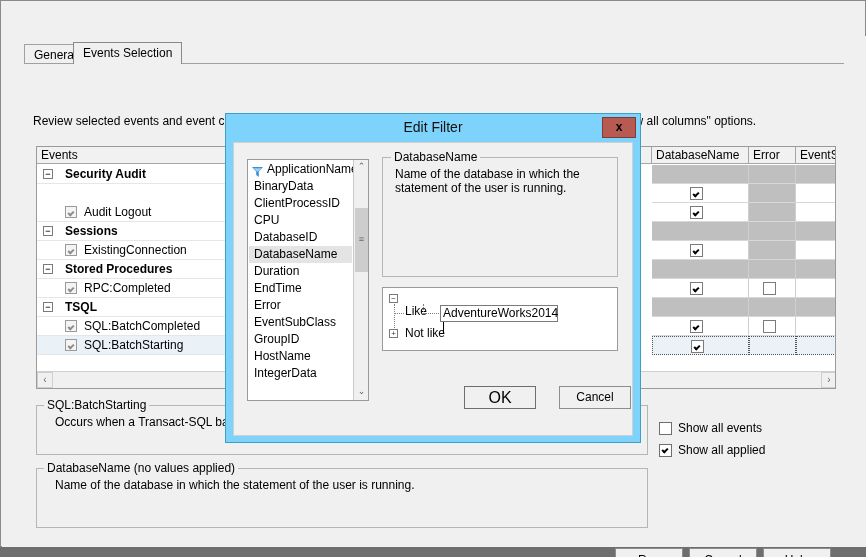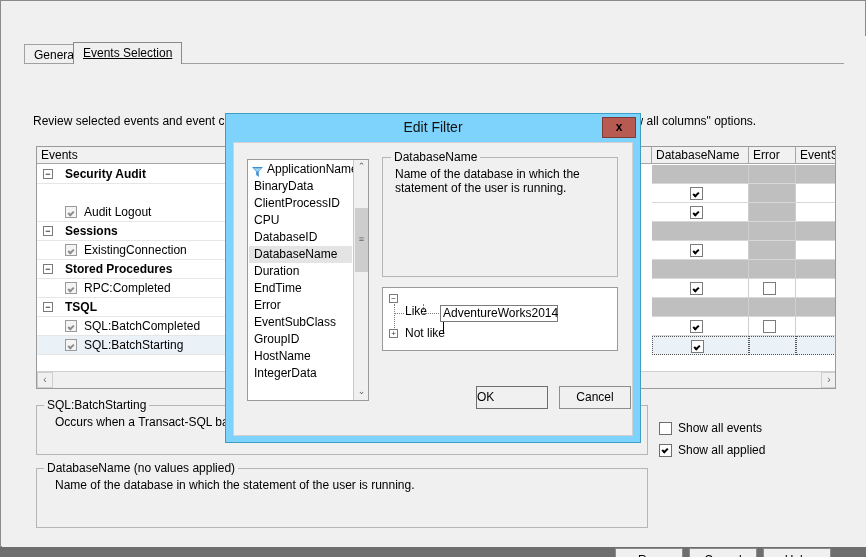--- a/index.html
+++ b/index.html
@@ -50,21 +50,21 @@
     box-sizing:border-box;cursor:pointer;
   }
   .tab.active{
     top:0;height:22px;line-height:21px;background:#f0f0f0;
     border-color:#898989;z-index:3;
   }
   .tabline{
     position:absolute;left:22px;top:27px;width:820px;height:1px;background:#a0a0a0;
   }
   #tab-general{left:0;}
-  #tab-events{left:49px;text-decoration:underline;}
+  #tab-events{left:49px;}
   #tab-stub{left:135px;width:7px;padding:0;border-right:none;}
 
   .instruction{
     position:absolute;left:31px;top:78px;width:810px;font-size:12px;color:#000;
     white-space:nowrap;
   }
 
   
   #grid{
     position:absolute;left:34px;top:110px;width:800px;height:243px;
@@ -239,23 +239,23 @@
     position:absolute;left:57px;top:17px;width:118px;height:17px;
     background:#fff;border:1px solid #7a7a7a;box-sizing:border-box;
     font-family:"Liberation Sans", sans-serif;font-size:12px;
     padding:0 2px;line-height:15px;color:#000;
   }
   #caret{display:inline-block;width:1px;height:12px;background:#000;vertical-align:-2px;}
   #exclude-row{
     position:absolute;left:148px;top:216px;width:240px;height:16px;font-size:12px;cursor:pointer;
   }
   #btn-ok{
-    position:absolute;left:242px;top:243px;width:72px;height:23px;line-height:21px;
+    position:absolute;left:230px;top:243px;width:72px;height:23px;line-height:21px;
     background:#f0f0f0;border:1px solid #6e6e6e;box-sizing:border-box;
-    font-size:12px;text-align:left;cursor:pointer;
+    font-size:16px;text-align:center;cursor:pointer;
   }
   #btn-mcancel{
     position:absolute;left:325px;top:243px;width:72px;height:23px;line-height:21px;
     background:#f0f0f0;border:1px solid #8d8d8d;box-sizing:border-box;
     font-size:12px;text-align:center;cursor:pointer;
   }
 </style>
 </head>
 <body>
 

